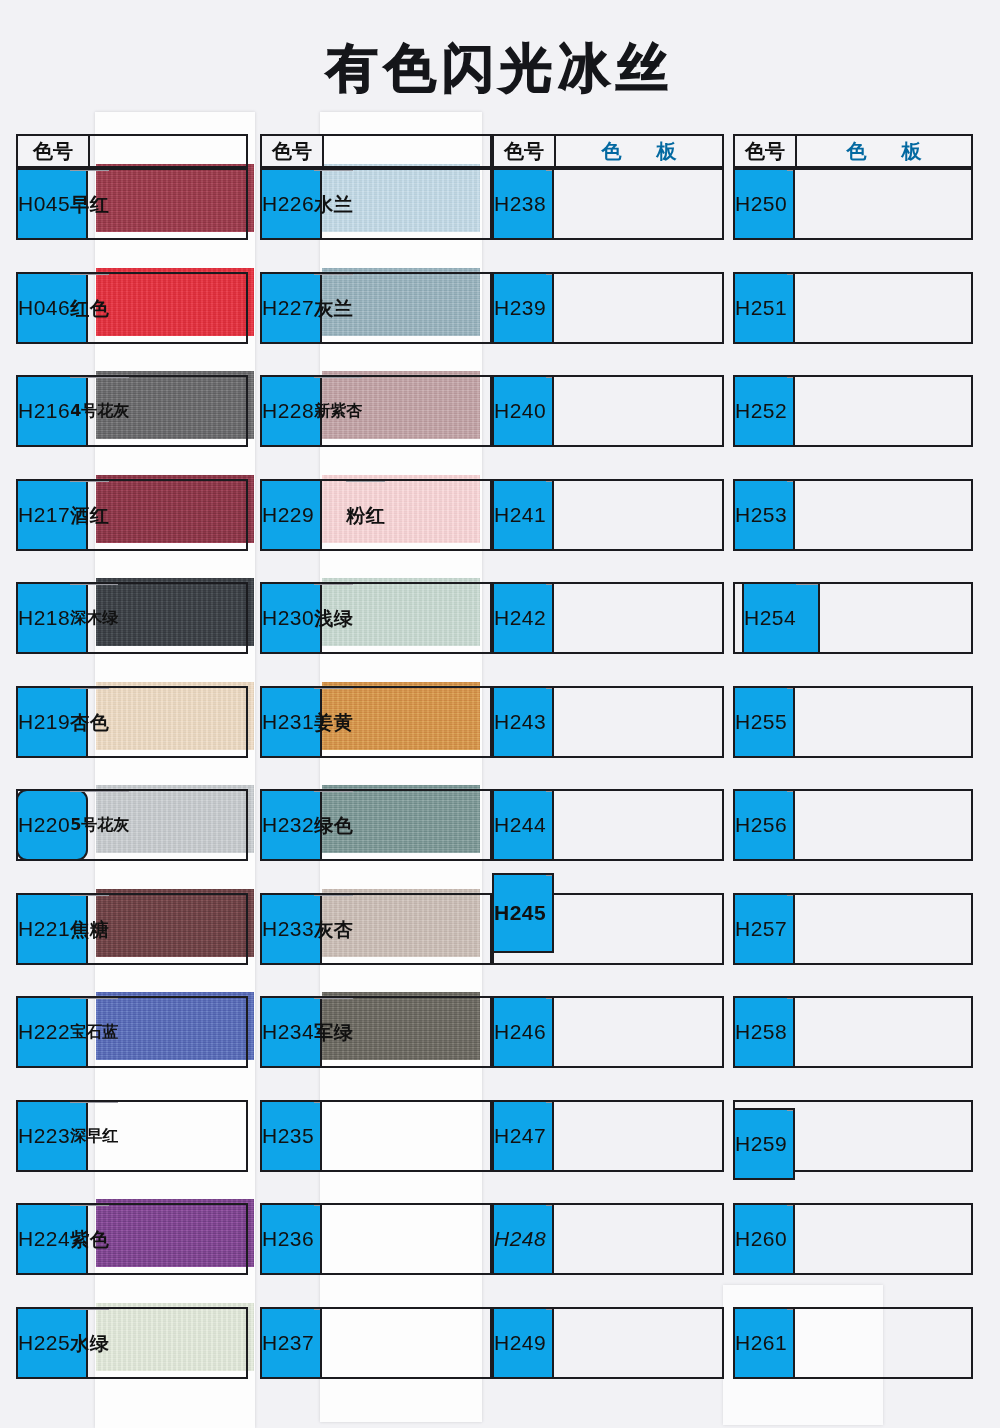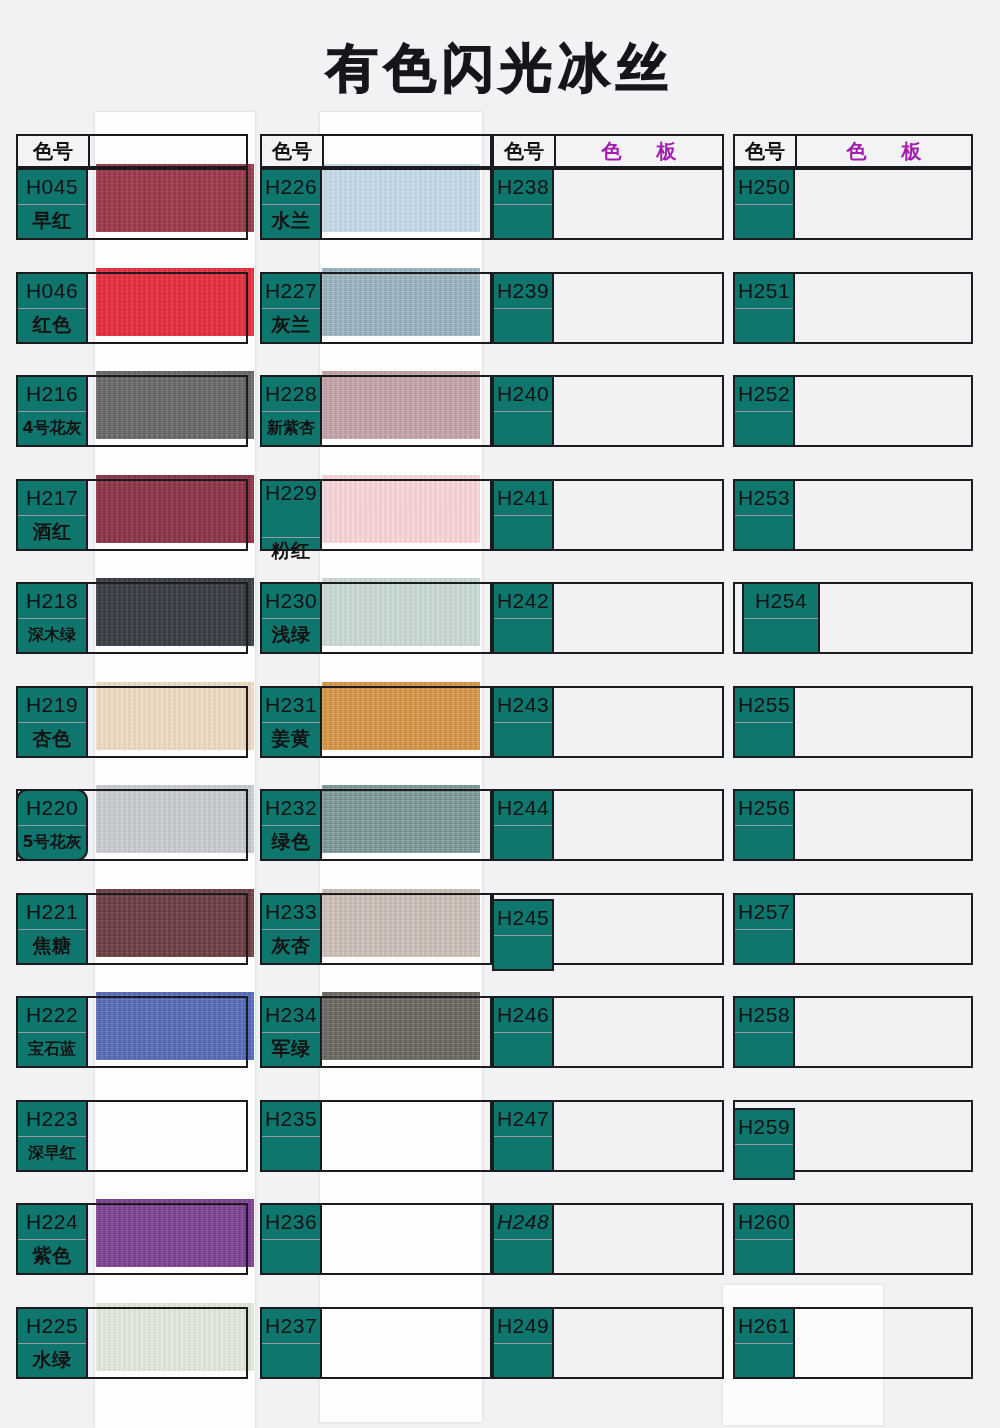--- a/index.html
+++ b/index.html
@@ -57,24 +57,24 @@
   .rowbox{
     position:absolute;
     border:2px solid #1b1b1f;
     background:transparent;
     box-sizing:border-box;
     z-index:3;
   }
   .codecell{
     position:absolute;left:0;top:0;
     box-sizing:border-box;
-    background:#0f766e;
+    background:#0ea5e9;
     border-right:2px solid #1b1b1f;
     z-index:4;
-    display:flex;flex-direction:column;
+    display:flex;flex-direction:row;
   }
   .codecell .code,
   .codecell .name{
     flex:1;display:flex;align-items:center;justify-content:center;
     font-size:21px;color:#111;letter-spacing:.5px;
     white-space:nowrap;
   }
   .codecell .code{font-family:"Liberation Sans","DejaVu Sans",sans-serif;}
   .codecell .name{
     border-top:1px solid #9a9aa2;
@@ -95,21 +95,21 @@
   .hdrbox .h-code{
     box-sizing:border-box;
     border-right:2px solid #1b1b1f;
     display:flex;align-items:center;justify-content:center;
     font-family:"DejaVu Sans","Liberation Sans",sans-serif;
     font-weight:bold;font-size:20px;color:#111;
   }
   .hdrbox .h-board{
     flex:1;display:flex;align-items:center;justify-content:center;
     font-family:"DejaVu Sans","Liberation Sans",sans-serif;
-    font-weight:bold;font-size:20px;color:#a21caf;letter-spacing:14px;
+    font-weight:bold;font-size:20px;color:#0369a1;letter-spacing:14px;
     text-indent:14px;
   }
   .hdr-open{ 
     background:transparent;
   }
   .hdr-open .h-code{background:#f3f3f6;}
 </style>
 </head>
 <body>
 
@@ -301,21 +301,21 @@
     <div class="codecell" style="left: 492px; top: 686px; width: 62px; height: 72px; border-top: 2px solid rgb(27, 27, 31); border-left: 2px solid rgb(27, 27, 31); border-bottom: 2px solid rgb(27, 27, 31);">
       <div class="code">H243</div>
       <div class="name"></div>
     </div>
     <div class="rowbox" style="left: 492px; top: 789px; width: 232px; height: 72px;"></div>
     <div class="codecell" style="left: 492px; top: 789px; width: 62px; height: 72px; border-top: 2px solid rgb(27, 27, 31); border-left: 2px solid rgb(27, 27, 31); border-bottom: 2px solid rgb(27, 27, 31);">
       <div class="code">H244</div>
       <div class="name"></div>
     </div>
     <div class="rowbox" style="left: 492px; top: 893px; width: 232px; height: 72px;"></div>
-    <div class="codecell" style="left: 492px; top: 899px; width: 62px; height: 72px; border-top: 2px solid rgb(27, 27, 31); border-left: 2px solid rgb(27, 27, 31); border-bottom: 2px solid rgb(27, 27, 31);">
+    <div class="codecell" style="left: 492px; top: 873px; width: 62px; height: 80px; border-top: 2px solid rgb(27, 27, 31); border-left: 2px solid rgb(27, 27, 31); border-bottom: 2px solid rgb(27, 27, 31); font-weight: bold;">
       <div class="code">H245</div>
       <div class="name"></div>
     </div>
     <div class="rowbox" style="left: 492px; top: 996px; width: 232px; height: 72px;"></div>
     <div class="codecell" style="left: 492px; top: 996px; width: 62px; height: 72px; border-top: 2px solid rgb(27, 27, 31); border-left: 2px solid rgb(27, 27, 31); border-bottom: 2px solid rgb(27, 27, 31);">
       <div class="code">H246</div>
       <div class="name"></div>
     </div>
     <div class="rowbox" style="left: 492px; top: 1100px; width: 232px; height: 72px;"></div>
     <div class="codecell" style="left: 492px; top: 1100px; width: 62px; height: 72px; border-top: 2px solid rgb(27, 27, 31); border-left: 2px solid rgb(27, 27, 31); border-bottom: 2px solid rgb(27, 27, 31);">

